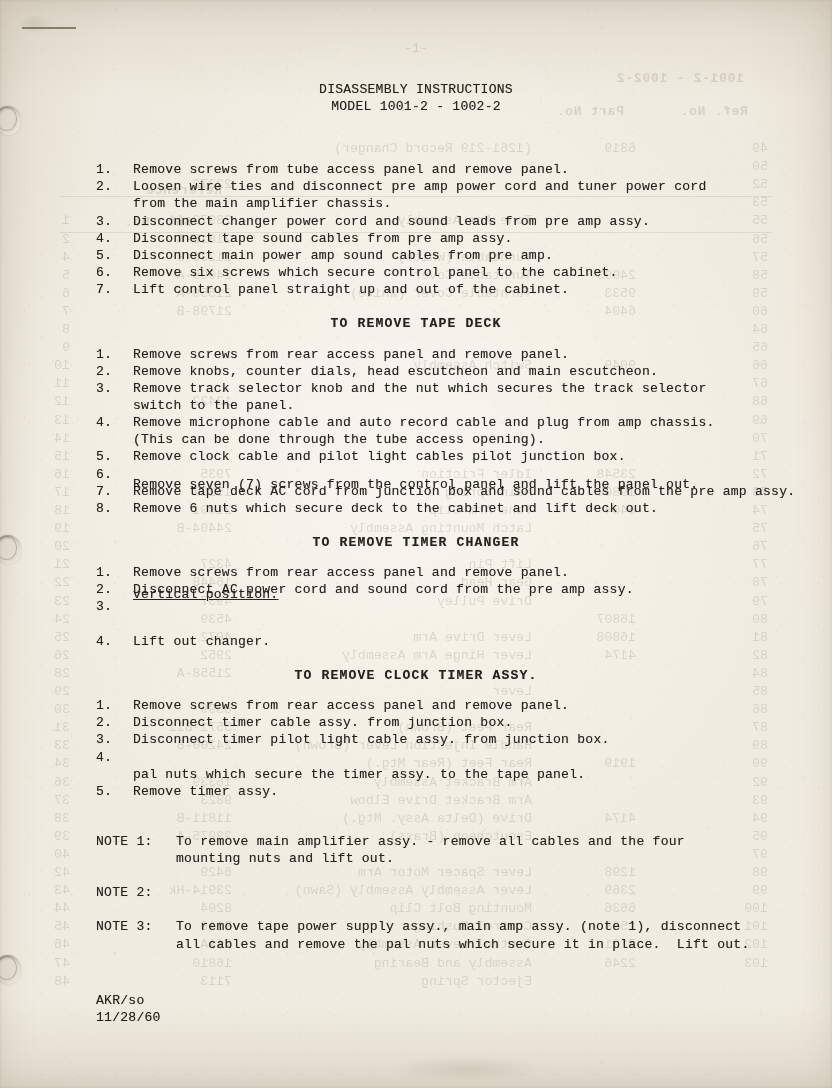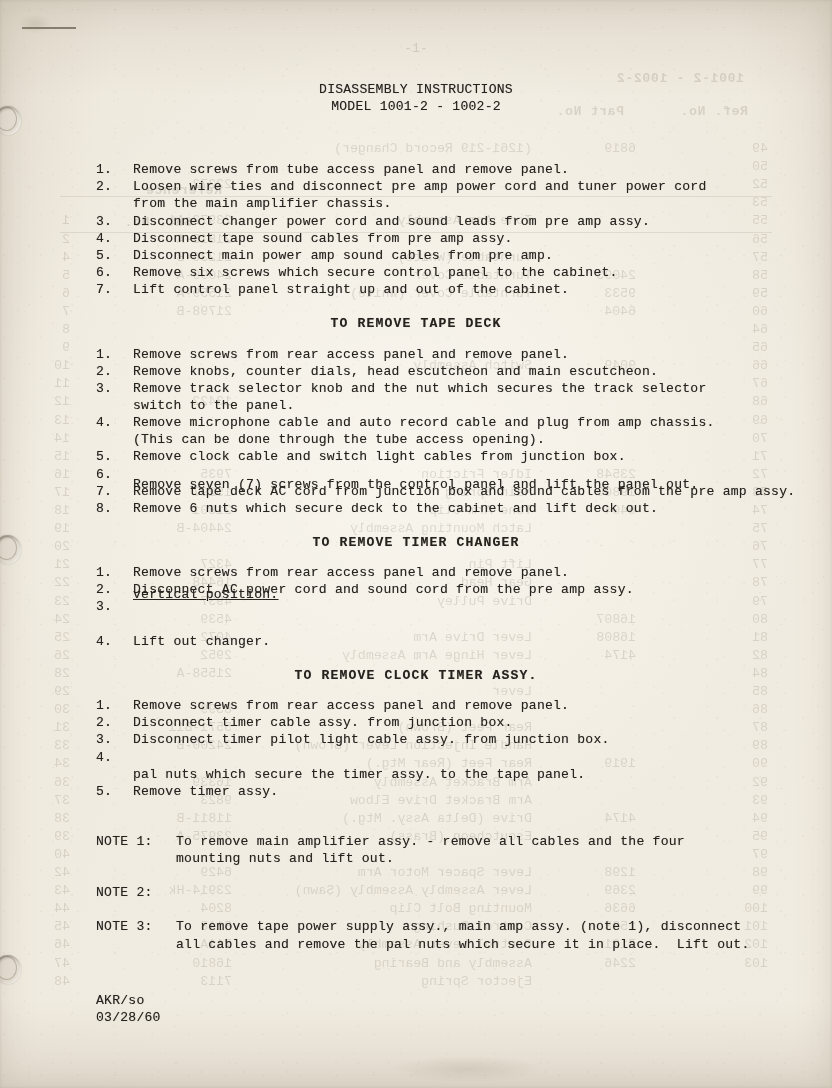--- a/index.html
+++ b/index.html
@@ -188,21 +188,21 @@
       <div class="ln" style="left: 133px; top: 345.5px;">Remove screws from rear access panel and remove panel.</div>
       <div class="ln" style="left: 96px; top: 362.65px;">2.</div>
       <div class="ln" style="left: 133px; top: 362.65px;">Remove knobs, counter dials, head escutcheon and main escutcheon.</div>
       <div class="ln" style="left: 96px; top: 379.8px;">3.</div>
       <div class="ln" style="left: 133px; top: 379.8px;">Remove track selector knob and the nut which secures the track selector</div>
       <div class="ln" style="left: 133px; top: 396.95px;">switch to the panel.</div>
       <div class="ln" style="left: 96px; top: 414.1px;">4.</div>
       <div class="ln" style="left: 133px; top: 414.1px;">Remove microphone cable and auto record cable and plug from amp chassis.</div>
       <div class="ln" style="left: 133px; top: 431.25px;">(This can be done through the tube access opening).</div>
       <div class="ln" style="left: 96px; top: 448.4px;">5.</div>
-      <div class="ln" style="left: 133px; top: 448.4px;">Remove clock cable and switch light cables from junction box.</div>
+      <div class="ln" style="left: 133px; top: 448.4px;">Remove clock cable and pilot light cables pilot junction box.</div>
       <div class="ln" style="left: 96px; top: 465.55px;">6.</div>
       <div class="ln" style="left: 133px; top: 465.55px; margin-top: 10px;">Remove seven (7) screws from the control panel and lift the panel out.</div>
       <div class="ln" style="left: 96px; top: 482.7px;">7.</div>
       <div class="ln" style="left: 133px; top: 482.7px;">Remove tape deck AC cord from junction box and sound cables from the pre amp assy.</div>
       <div class="ln" style="left: 96px; top: 499.85px;">8.</div>
       <div class="ln" style="left: 133px; top: 499.85px;">Remove 6 nuts which secure deck to the cabinet and lift deck out.</div>
       <div class="ctr hd" style="top: 534px;">TO REMOVE TIMER CHANGER</div>
       <div class="ln" style="left: 96px; top: 564.15px;">1.</div>
       <div class="ln" style="left: 133px; top: 564.15px;">Remove screws from rear access panel and remove panel.</div>
       <div class="ln" style="left: 96px; top: 581.3px;">2.</div>
@@ -223,17 +223,17 @@
       <div class="ln" style="left: 96px; top: 782.8px;">5.</div>
       <div class="ln" style="left: 133px; top: 782.8px;">Remove timer assy.</div>
       <div class="ln" style="left: 96px; top: 833px;">NOTE 1:</div>
       <div class="ln" style="left: 176px; top: 833px;">To remove main amplifier assy. - remove all cables and the four</div>
       <div class="ln" style="left: 176px; top: 850.15px;">mounting nuts and lift out.</div>
       <div class="ln" style="left: 96px; top: 884.3px;">NOTE 2:</div>
       <div class="ln" style="left: 96px; top: 918.45px;">NOTE 3:</div>
       <div class="ln" style="left: 176px; top: 918.45px;">To remove tape power supply assy., main amp assy. (note 1), disconnect</div>
       <div class="ln" style="left: 176px; top: 935.6px;">all cables and remove the pal nuts which secure it in place.  Lift out.</div>
       <div class="ln" style="left: 96px; top: 992px;">AKR/so</div>
-      <div class="ln" style="left: 96px; top: 1009.15px;">03/28/60</div>
+      <div class="ln" style="left: 96px; top: 1009.15px;">11/28/60</div>
     </div>
 
   <div class="edge-shadow"></div>
 </div>
 
 </body></html>

